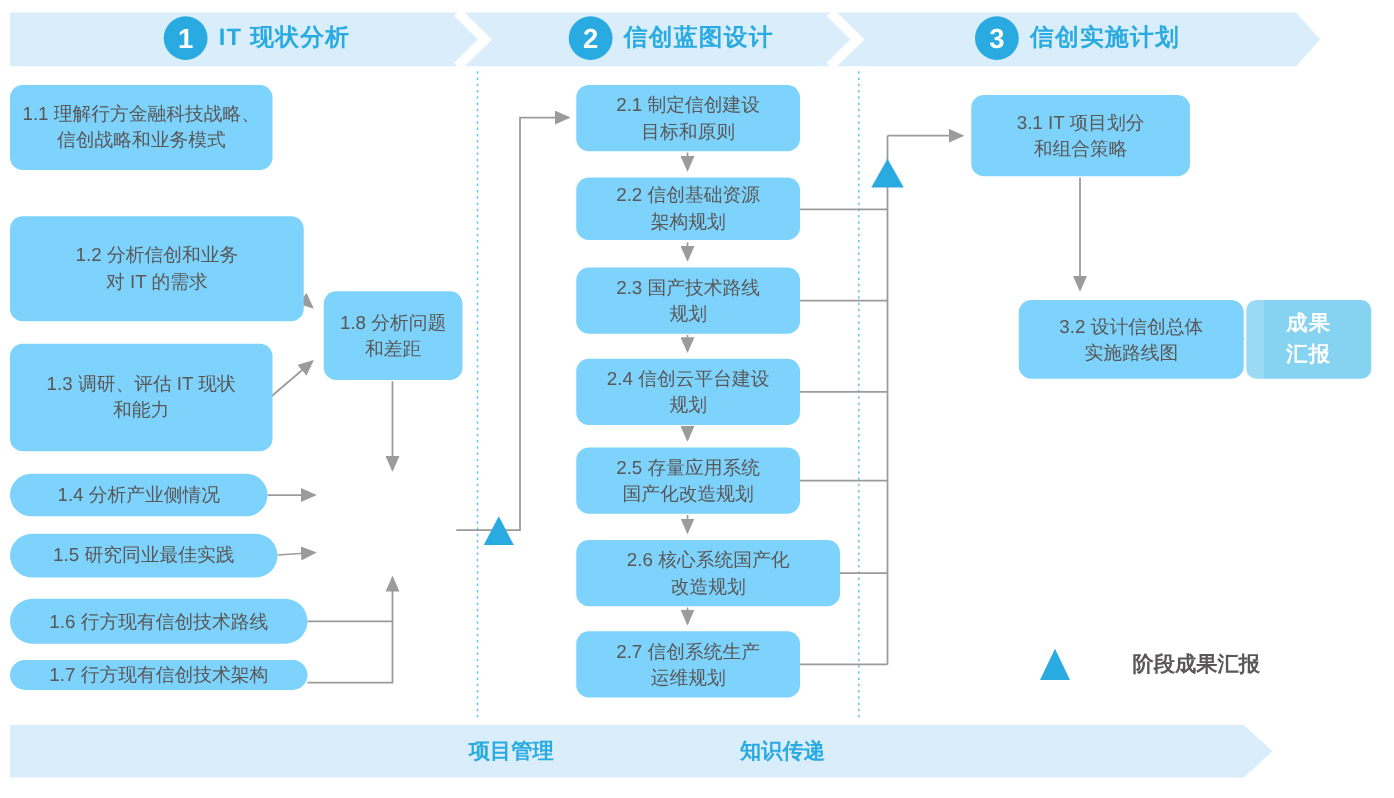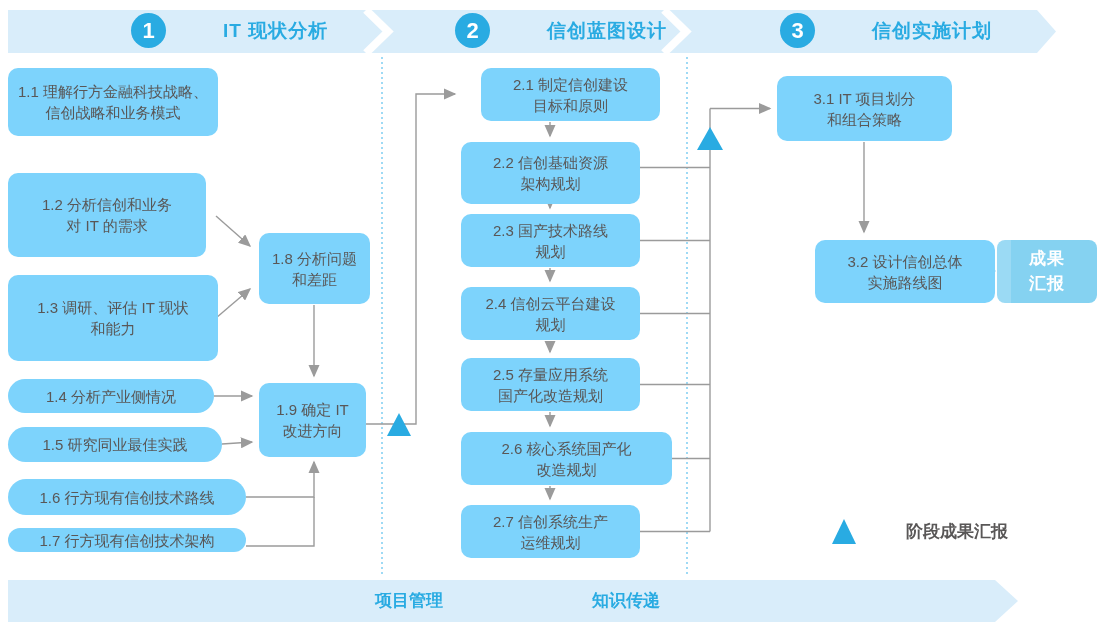--- a/index.html
+++ b/index.html
@@ -7,21 +7,21 @@
     position:relative;width:1115px;height:638px;overflow:hidden;background:#ffffff;
     font-family:"Liberation Sans","DejaVu Sans",sans-serif;
   }
   .layer{position:absolute;left:0;top:0;width:1115px;height:638px;}
   .phase-header{position:absolute;top:13px;display:flex;align-items:center;gap:9px;}
   .num-badge{
     width:35px;height:35px;border-radius:50%;background:#29abe2;color:#ffffff;
     display:flex;align-items:center;justify-content:center;
     font-size:22px;font-weight:bold;
   }
-  .phase-title{font-size:19px;font-weight:bold;color:#29abe2;letter-spacing:1px;line-height:35px;margin-left:48px;}
+  .phase-title{font-size:19px;font-weight:bold;color:#29abe2;letter-spacing:1px;line-height:35px;}
   .box{
     position:absolute;background:#7dd3fc;border-radius:10px;color:#595757;
     display:flex;align-items:center;justify-content:center;text-align:center;
     font-size:15px;line-height:1.4;white-space:pre-line;
   }
   .pill{border-radius:18px;}
   .result-box{
     position:absolute;border-radius:8px;color:#ffffff;font-weight:bold;font-size:17px;
     background:linear-gradient(90deg,#9bdaf4 0px,#9bdaf4 14px,#85d2f1 14px);
     display:flex;align-items:center;justify-content:center;text-align:center;
@@ -92,36 +92,34 @@
     <span class="num-badge">2</span>
     <span class="phase-title">信创蓝图设计</span>
   </div>
   <div class="phase-header" style="left:780px;">
     <span class="num-badge">3</span>
     <span class="phase-title">信创实施计划</span>
   </div>
 
   <div class="box" style="left:8px;top:68px;width:210px;height:68px;">1.1 理解行方金融科技战略、
 信创战略和业务模式</div>
-  <div class="box" style="left:8px;top:173px;width:198px;height:84px;">1.2 分析信创和业务
+  <div class="box" style="left:8px;top:173px;width:235px;height:84px;">1.2 分析信创和业务
 对 IT 的需求</div>
   <div class="box" style="left:8px;top:275px;width:210px;height:86px;">1.3 调研、评估 IT 现状
 和能力</div>
   <div class="box pill" style="left:8px;top:379px;width:206px;height:34px;">1.4 分析产业侧情况</div>
   <div class="box pill" style="left:8px;top:427px;width:214px;height:35px;">1.5 研究同业最佳实践</div>
   <div class="box pill" style="left:8px;top:479px;width:238px;height:36px;">1.6 行方现有信创技术路线</div>
   <div class="box pill" style="left:8px;top:528px;width:238px;height:24px;">1.7 行方现有信创技术架构</div>
   <div class="box" style="left:259px;top:233px;width:111px;height:71px;">1.8 分析问题
 和差距</div>
-  <div class="box" style="left:259px;top:383px;width:107px;height:74px;">1.9 确定 IT
-改进方向</div>
 
-  <div class="box" style="left:461px;top:68px;width:179px;height:53px;margin-left:20px;">2.1 制定信创建设
+  <div class="box" style="left:461px;top:68px;width:179px;height:53px;">2.1 制定信创建设
 目标和原则</div>
-  <div class="box" style="left:461px;top:142px;width:179px;height:62px;">2.2 信创基础资源
+  <div class="box" style="left:461px;top:142px;width:179px;height:50px;">2.2 信创基础资源
 架构规划</div>
   <div class="box" style="left:461px;top:214px;width:179px;height:53px;">2.3 国产技术路线
 规划</div>
   <div class="box" style="left:461px;top:287px;width:179px;height:53px;">2.4 信创云平台建设
 规划</div>
   <div class="box" style="left:461px;top:358px;width:179px;height:53px;">2.5 存量应用系统
 国产化改造规划</div>
   <div class="box" style="left:461px;top:432px;width:211px;height:53px;">2.6 核心系统国产化
 改造规划</div>
   <div class="box" style="left:461px;top:505px;width:179px;height:53px;">2.7 信创系统生产

